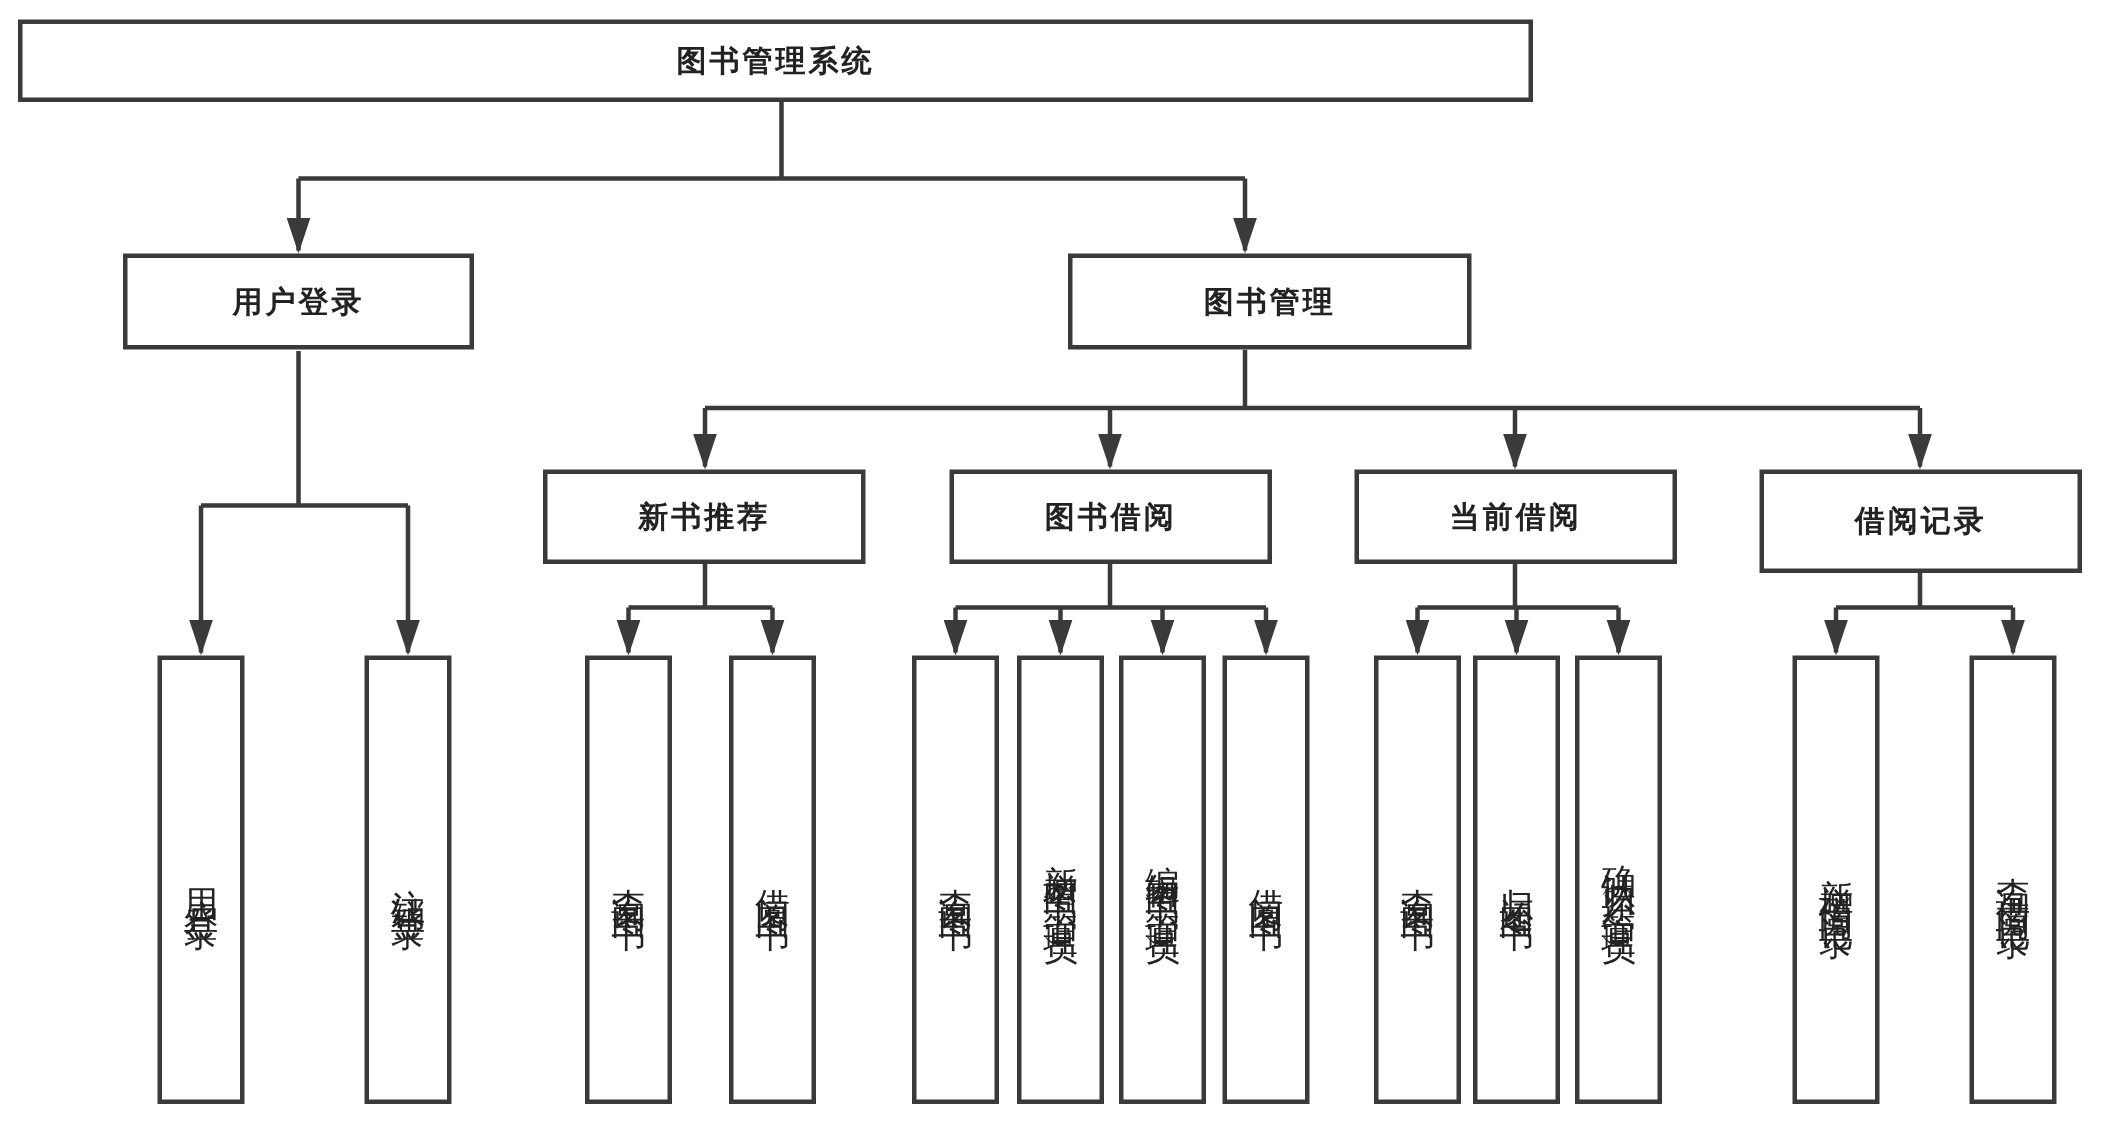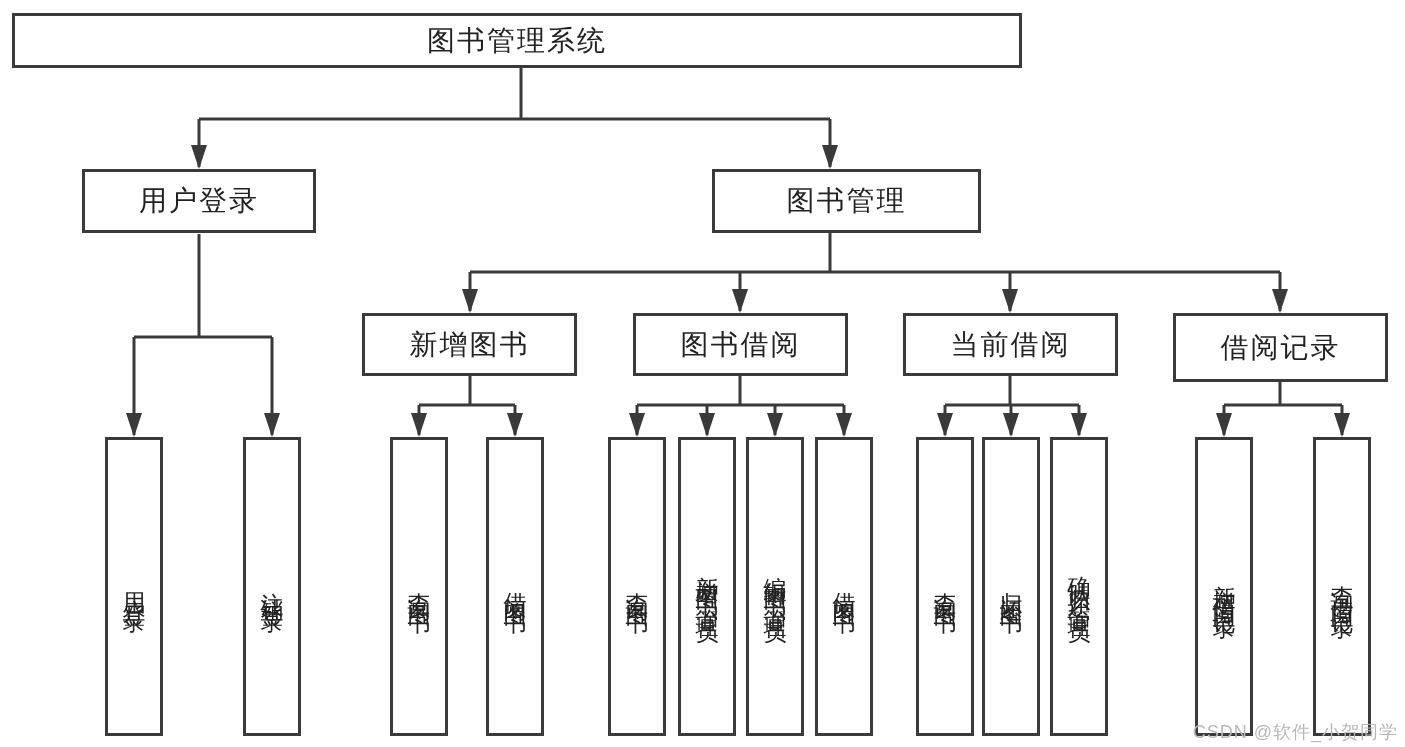--- a/index.html
+++ b/index.html
@@ -45,23 +45,24 @@
     box-sizing:border-box;
     background:var(--background);
     border:3px solid var(--line-color);
     display:flex;
     align-items:center;
     justify-content:center;
     color:var(--text-color);
     z-index:2;
   }
   .h-node span{
-    font-size:28px;
+    font-size:20px;
     letter-spacing:2px;
     white-space:nowrap;
+    font-weight:bold;
   }
   .v-node span{
     writing-mode:vertical-rl;
     text-orientation:mixed;
     font-size:23px;
     letter-spacing:0.28em;
     line-height:1;
   }
   #watermark{
     position:absolute;
@@ -127,21 +128,21 @@
   </div>
 
   <div class="node h-node" style="left:82px;top:169px;width:234px;height:64px">
     <span>用户登录</span>
   </div>
   <div class="node h-node" style="left:712px;top:169px;width:269px;height:64px">
     <span>图书管理</span>
   </div>
 
   <div class="node h-node" style="left:362px;top:313px;width:215px;height:63px">
-    <span>新增图书</span>
+    <span>新书推荐</span>
   </div>
   <div class="node h-node" style="left:633px;top:313px;width:215px;height:63px">
     <span>图书借阅</span>
   </div>
   <div class="node h-node" style="left:903px;top:313px;width:215px;height:63px">
     <span>当前借阅</span>
   </div>
   <div class="node h-node" style="left:1173px;top:313px;width:215px;height:69px">
     <span>借阅记录</span>
   </div>
@@ -183,14 +184,13 @@
     <span>确认归还（管理员）</span>
   </div>
 
   <div class="node v-node" style="left:1195px;top:437px;width:58px;height:299px">
     <span>新增借阅记录</span>
   </div>
   <div class="node v-node" style="left:1313px;top:437px;width:58px;height:299px">
     <span>查询借阅记录</span>
   </div>
 
-  <div id="watermark">CSDN @软件_小贺同学</div>
 </div>
 
 </body></html>

